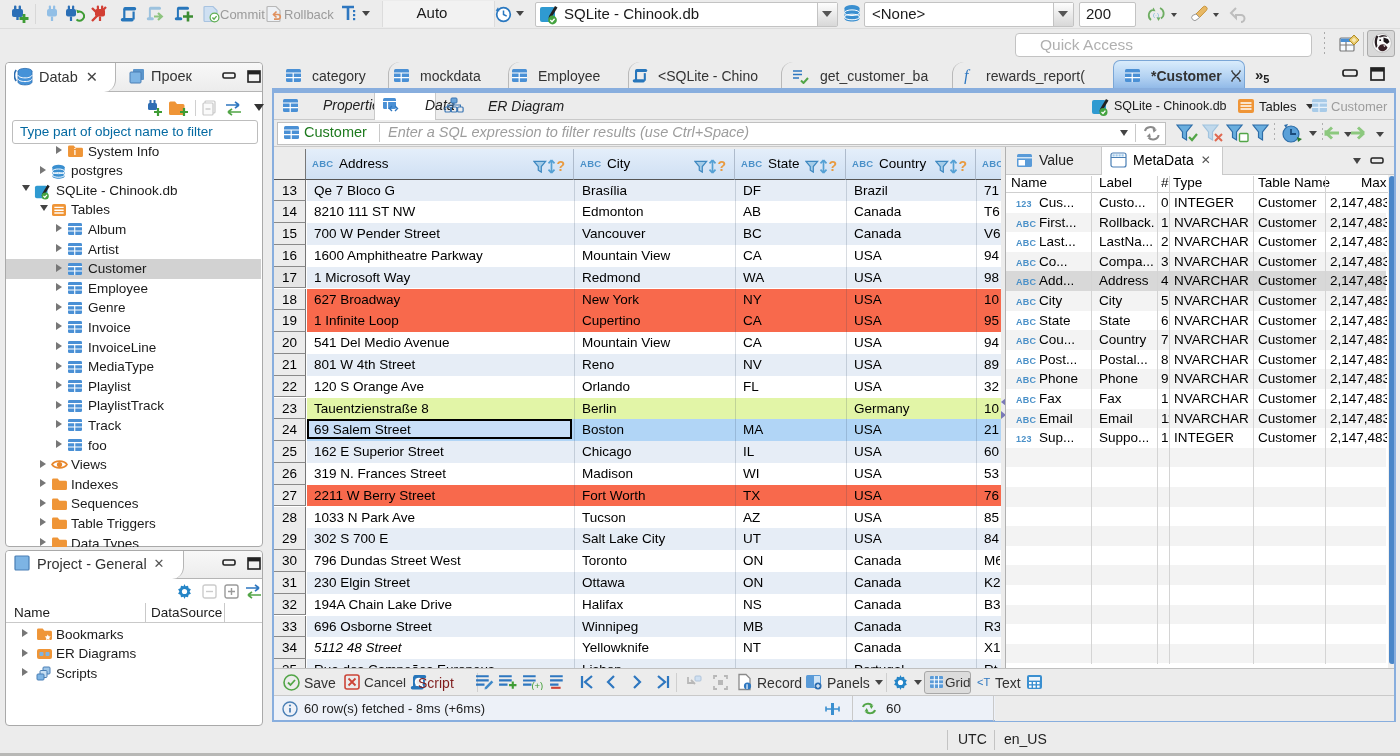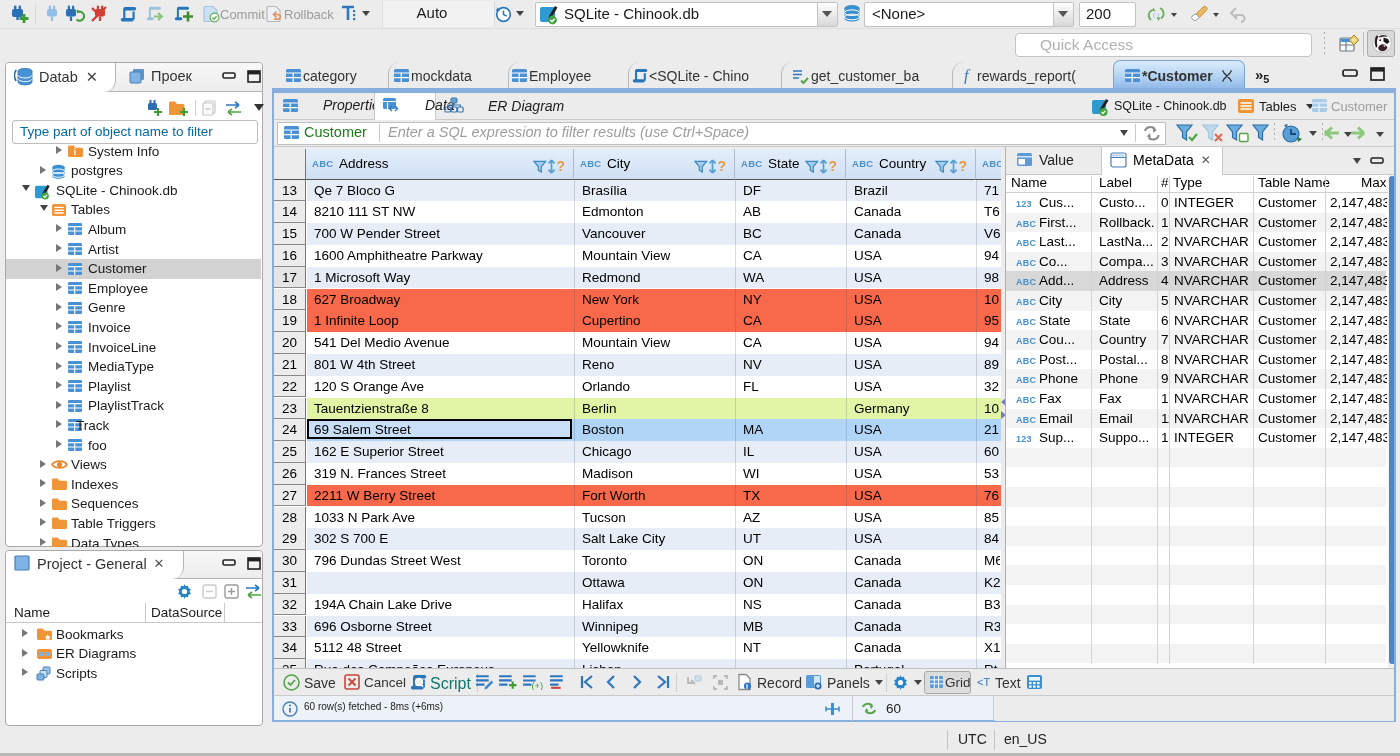--- a/index.html
+++ b/index.html
@@ -16,21 +16,21 @@
 .ptab { position:absolute; display:flex; align-items:center; font-size:14.5px; color:#333; }
 
 .trow { position:absolute; left:0; right:0; height:20px; display:flex; align-items:center; font-size:13.5px; color:#1a1a1a; white-space:nowrap; }
 .tarrow { width:0; height:0; flex:none; }
 .arr-r { border-left:6px solid #777; border-top:4.5px solid transparent; border-bottom:4.5px solid transparent; }
 .arr-d { border-top:6px solid #444; border-left:4.5px solid transparent; border-right:4.5px solid transparent; }
 
 #edtabs { left:268px; top:58px; width:1132px; height:32px; }
 .edtab { position:absolute; top:3px; height:29px; display:flex; align-items:center; font-size:14px; color:#333; }
 #edbody { left:272px; top:88px; width:1124px; height:634px; border:2px solid #88aede; border-top:5px solid #88aede; background:#ececec; }
-.edtab span { margin-left:1px; white-space:nowrap; }
+.edtab span { margin-left:10px; white-space:nowrap; }
 .subtab { display:flex; align-items:center; font-size:14px; color:#222; }
 .subtab span { margin-left:24px;font-style:italic; }
 .gcell { position:absolute; font-size:13.5px; color:#000; white-space:nowrap; overflow:hidden; padding:3px 0 0 7px; height:21.8px; }
 .gline { position:absolute; width:1px; background:rgba(40,60,90,0.18); }
 .hdrcell { position:absolute; height:31px; background:linear-gradient(#e4eefa,#cfe0f3); border-right:1px solid #aebbcc; }
 .mrow { position:absolute; left:0; right:6px; height:19.6px; font-size:13.5px; color:#000; }
 .mcell { position:absolute; top:2px; white-space:nowrap; overflow:hidden; }
 </style>
 </head>
 <body>
@@ -398,21 +398,21 @@
           <span class="abs" style="left:82px;top:2.5px">PlaylistTrack</span>
         </div>
         <div class="trow" style="top:274.40000000000003px;">
           <span class="abs" style="left:50px;top:5px">
             <span class="tarrow arr-r" style="display:block"></span>
           </span>
           <span class="abs" style="left:61px;top:3px"><svg width="16" height="14" viewBox="0 0 17 15">
               <rect x="1" y="1" width="15" height="13" rx="1.5" fill="#4a90d5"></rect>
               <path d="M1 5 h15 M1 9.6 h15 M8.2 5 v9" stroke="#fff" stroke-width="1.2" fill="none"></path>
             </svg></span>
-          <span class="abs" style="left:70px;top:2.5px">Track</span>
+          <span class="abs" style="left:82px;top:2.5px">Track</span>
         </div>
         <div class="trow" style="top:294px;">
           <span class="abs" style="left:50px;top:5px">
             <span class="tarrow arr-r" style="display:block"></span>
           </span>
           <span class="abs" style="left:61px;top:3px"><svg width="16" height="14" viewBox="0 0 17 15">
               <rect x="1" y="1" width="15" height="13" rx="1.5" fill="#4a90d5"></rect>
               <path d="M1 5 h15 M1 9.6 h15 M8.2 5 v9" stroke="#fff" stroke-width="1.2" fill="none"></path>
             </svg></span>
           <span class="abs" style="left:82px;top:2.5px">foo</span>
@@ -879,41 +879,42 @@
         <div class="gcell" style="left:703px;top:379.8px;width:23px;">84</div>
         <div class="abs" style="left:0;top:401.6px;width:32px;height:21.8px;background:#ececec;border-right:1px solid #777;border-bottom:1px solid #8a8a8a;font-size:13.5px;text-align:center;padding-top:3px">30</div>
         <div class="abs" style="left:33px;top:401.6px;width:700px;height:21.8px;background:#ffffff"></div>
         <div class="gcell" style="left:33px;top:401.6px;width:260px;">796 Dundas Street West</div>
         <div class="gcell" style="left:301px;top:401.6px;width:153px;">Toronto</div>
         <div class="gcell" style="left:462px;top:401.6px;width:103px;">ON</div>
         <div class="gcell" style="left:573px;top:401.6px;width:122px;">Canada</div>
         <div class="gcell" style="left:703px;top:401.6px;width:23px;">M6</div>
         <div class="abs" style="left:0;top:423.40000000000003px;width:32px;height:21.8px;background:#ececec;border-right:1px solid #777;border-bottom:1px solid #8a8a8a;font-size:13.5px;text-align:center;padding-top:3px">31</div>
         <div class="abs" style="left:33px;top:423.40000000000003px;width:700px;height:21.8px;background:#e6edf6"></div>
+        <div class="gcell" style="left:33px;top:423.40000000000003px;width:260px;">230 Elgin Street</div>
         <div class="gcell" style="left:301px;top:423.40000000000003px;width:153px;">Ottawa</div>
         <div class="gcell" style="left:462px;top:423.40000000000003px;width:103px;">ON</div>
         <div class="gcell" style="left:573px;top:423.40000000000003px;width:122px;">Canada</div>
         <div class="gcell" style="left:703px;top:423.40000000000003px;width:23px;">K2</div>
         <div class="abs" style="left:0;top:445.2px;width:32px;height:21.8px;background:#ececec;border-right:1px solid #777;border-bottom:1px solid #8a8a8a;font-size:13.5px;text-align:center;padding-top:3px">32</div>
         <div class="abs" style="left:33px;top:445.2px;width:700px;height:21.8px;background:#ffffff"></div>
         <div class="gcell" style="left:33px;top:445.2px;width:260px;">194A Chain Lake Drive</div>
         <div class="gcell" style="left:301px;top:445.2px;width:153px;">Halifax</div>
         <div class="gcell" style="left:462px;top:445.2px;width:103px;">NS</div>
         <div class="gcell" style="left:573px;top:445.2px;width:122px;">Canada</div>
         <div class="gcell" style="left:703px;top:445.2px;width:23px;">B3</div>
         <div class="abs" style="left:0;top:467px;width:32px;height:21.8px;background:#ececec;border-right:1px solid #777;border-bottom:1px solid #8a8a8a;font-size:13.5px;text-align:center;padding-top:3px">33</div>
         <div class="abs" style="left:33px;top:467px;width:700px;height:21.8px;background:#e6edf6"></div>
         <div class="gcell" style="left:33px;top:467px;width:260px;">696 Osborne Street</div>
         <div class="gcell" style="left:301px;top:467px;width:153px;">Winnipeg</div>
         <div class="gcell" style="left:462px;top:467px;width:103px;">MB</div>
         <div class="gcell" style="left:573px;top:467px;width:122px;">Canada</div>
         <div class="gcell" style="left:703px;top:467px;width:23px;">R3</div>
         <div class="abs" style="left:0;top:488.8px;width:32px;height:21.8px;background:#ececec;border-right:1px solid #777;border-bottom:1px solid #8a8a8a;font-size:13.5px;text-align:center;padding-top:3px">34</div>
         <div class="abs" style="left:33px;top:488.8px;width:700px;height:21.8px;background:#ffffff"></div>
-        <div class="gcell" style="left:33px;top:488.8px;width:260px;">5112 48 Street</div>
+        <div class="gcell" style="left:33px;top:488.8px;width:260px;font-style:italic;">5112 48 Street</div>
         <div class="gcell" style="left:301px;top:488.8px;width:153px;">Yellowknife</div>
         <div class="gcell" style="left:462px;top:488.8px;width:103px;">NT</div>
         <div class="gcell" style="left:573px;top:488.8px;width:122px;">Canada</div>
         <div class="gcell" style="left:703px;top:488.8px;width:23px;">X1</div>
         <div class="abs" style="left:0;top:510.6px;width:32px;height:21.8px;background:#ececec;border-right:1px solid #777;border-bottom:1px solid #8a8a8a;font-size:13.5px;text-align:center;padding-top:3px">35</div>
         <div class="abs" style="left:33px;top:510.6px;width:700px;height:21.8px;background:#e6edf6"></div>
         <div class="gcell" style="left:33px;top:510.6px;width:260px;">Rua dos Campeões Europeus</div>
         <div class="gcell" style="left:301px;top:510.6px;width:153px;">Lisbon</div>
         <div class="gcell" style="left:462px;top:510.6px;width:103px;"></div>
         <div class="gcell" style="left:573px;top:510.6px;width:122px;">Portugal</div>
@@ -922,21 +923,21 @@
         <div class="gline" style="left:461px;top:31px;height:501.40000000000003px"></div>
         <div class="gline" style="left:572px;top:31px;height:501.40000000000003px"></div>
         <div class="gline" style="left:702px;top:31px;height:501.40000000000003px"></div>
       </div>
   <div class="abs" style="left:727px;top:54px;width:4px;height:521px;background:#ececec"></div>
   <div class="abs" style="left:726.5px;top:305px;width:0;height:0;border-right:5px solid #7a7ab8;border-top:4px solid transparent;border-bottom:4px solid transparent"></div>
   <div class="abs" style="left:727px;top:318px;width:0;height:0;border-left:5px solid #7a7ab8;border-top:4px solid transparent;border-bottom:4px solid transparent"></div>
 
   <div class="abs" id="rightpanel" style="left:731px;top:54px;width:389px;height:521px;background:#fff;border-left:1px solid #b0b0b0;overflow:hidden;">
         <div class="abs" style="left:0;top:0;width:389px;height:28px;background:#ececec;border-bottom:1px solid #c9c9c9"></div>
-        <div class="abs" style="left:10px;top:5px;display:flex;align-items:flex-start;font-size:14px;color:#222">
+        <div class="abs" style="left:10px;top:5px;display:flex;align-items:center;font-size:14px;color:#222">
           <svg width="17" height="15" viewBox="0 0 17 15">
             <rect x="1" y="1" width="15" height="13" rx="1.5" fill="#5a9bd8"></rect>
             <rect x="2.5" y="7" width="6.5" height="5.5" fill="#fff"></rect>
             <path d="M1 4.8 h15" stroke="#fff" stroke-width="1.1"></path>
           </svg>
           <span style="margin-left:6px">Value</span>
         </div>
         <div class="abs" style="left:95px;top:0;width:122px;height:28px;background:#fff;border-left:1px solid #c9c9c9;border-right:1px solid #c9c9c9"></div>
         <div class="abs" style="left:104px;top:5px;display:flex;align-items:center;font-size:14px;color:#000">
           <svg width="17" height="16" viewBox="0 0 17 16">
@@ -1126,21 +1127,21 @@
         </svg>
  <span class="abs" style="left:90px;top:6px;font-size:13.5px;color:#333">Cancel</span>
  <svg class="abs" style="left:136px;top:4px" width="17" height="18" viewBox="0 0 17 18">
           <path d="M5 3.7 h9.5" stroke="#2776bb" stroke-width="3.4" stroke-linecap="round"></path>
           <path d="M4.3 4 v10" stroke="#2776bb" stroke-width="2.6"></path>
           <path d="M13.6 6.5 v8" stroke="#2776bb" stroke-width="2.6"></path>
           <path d="M2.5 14.7 h9.5" stroke="#2776bb" stroke-width="3.4" stroke-linecap="round"></path>
           <circle cx="9" cy="9" r="3.4" fill="none" stroke="#fff" stroke-width="1.6"></circle>
           <path d="M11 11.5 l2 2.3" stroke="#fff" stroke-width="1.6"></path>
         </svg>
- <span class="abs" style="left:156px;top:6px;font-size:16px;color:#0f766e">Script</span>
+ <span class="abs" style="left:144px;top:6px;font-size:14px;color:#7f1d1d">Script</span>
  <div class="abs" style="left:203px;top:4px;width:1px;height:19px;background:#cfcfcf"></div>
  <svg class="abs" style="left:201px;top:5px" width="19" height="16" viewBox="0 0 18 15">
           <path d="M1 2 h12 M1 6 h12 M1 10 h8" stroke="#2e77c0" stroke-width="2"></path>
           <path d="M10 13.5 l6.5-6.5" stroke="#3e88c8" stroke-width="2.4"></path>
           <path d="M9 14.5 l1.8-.4 -1.4-1.4z" fill="#3e88c8"></path>
         </svg>
  <svg class="abs" style="left:224px;top:5px" width="19" height="16" viewBox="0 0 18 15">
           <path d="M1 2 h12 M1 6 h12 M1 10 h8" stroke="#2e77c0" stroke-width="2"></path>
           <path d="M14 7 v7 M10.5 10.5 h7" stroke="#3f9c35" stroke-width="2"></path>
         </svg>
@@ -1216,21 +1217,21 @@
           </g>
         </svg>
       </div>
 
   <div class="abs" id="strow" style="left:0;top:602px;width:1120px;height:25px;background:#edf1f8;border-top:1px solid #c9c9c9;">
  <svg class="abs" style="left:8px;top:5px" width="16" height="16" viewBox="0 0 16 16">
           <circle cx="8" cy="8" r="7" fill="none" stroke="#4a7fb5" stroke-width="1.4"></circle>
           <path d="M8 7 v4.5" stroke="#4a7fb5" stroke-width="1.8"></path>
           <circle cx="8" cy="4.5" r="1.1" fill="#4a7fb5"></circle>
         </svg>
- <span class="abs" style="left:30px;top:5px;font-size:10px;color:#222">60 row(s) fetched - 8ms (+6ms)</span>
+ <span class="abs" style="left:30px;top:5px;font-size:13px;color:#222">60 row(s) fetched - 8ms (+6ms)</span>
  <svg class="abs" style="left:550px;top:5px" width="17" height="16" viewBox="0 0 17 16">
           <rect x="7" y="2" width="3" height="12" fill="#3a8fd0"></rect>
           <path d="M2 8 h5 M10 8 h5 M2 5.5 v5 M15 5.5 v5" stroke="#3a8fd0" stroke-width="1.6"></path>
         </svg>
  <div class="abs" style="left:578px;top:0;width:142px;height:25px;border-left:1px solid #c9c9c9;border-right:1px solid #c9c9c9"></div>
  <svg class="abs" style="left:586px;top:5px" width="18" height="15" viewBox="0 0 18 15">
           <path d="M3 6 a5 4 0 0 1 9-1.5 M15 9 a5 4 0 0 1 -9 1.5" fill="none" stroke="#52a547" stroke-width="2"></path>
           <path d="M13.5 4.5 h-4 l1.8 3.4z" fill="#52a547"></path>
           <path d="M4.5 10.5 h4 L6.7 7.1z" fill="#52a547"></path>
         </svg>

